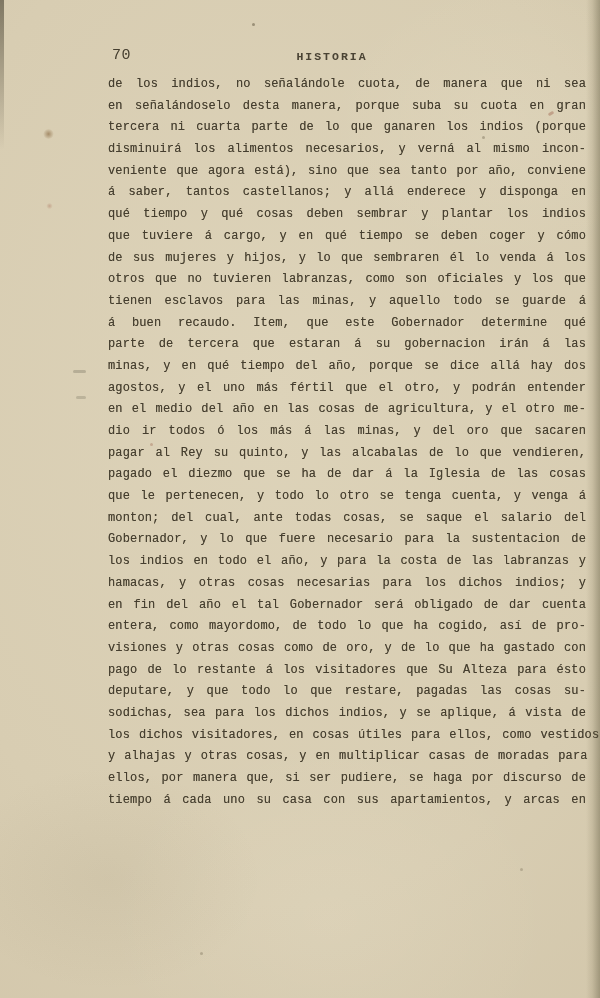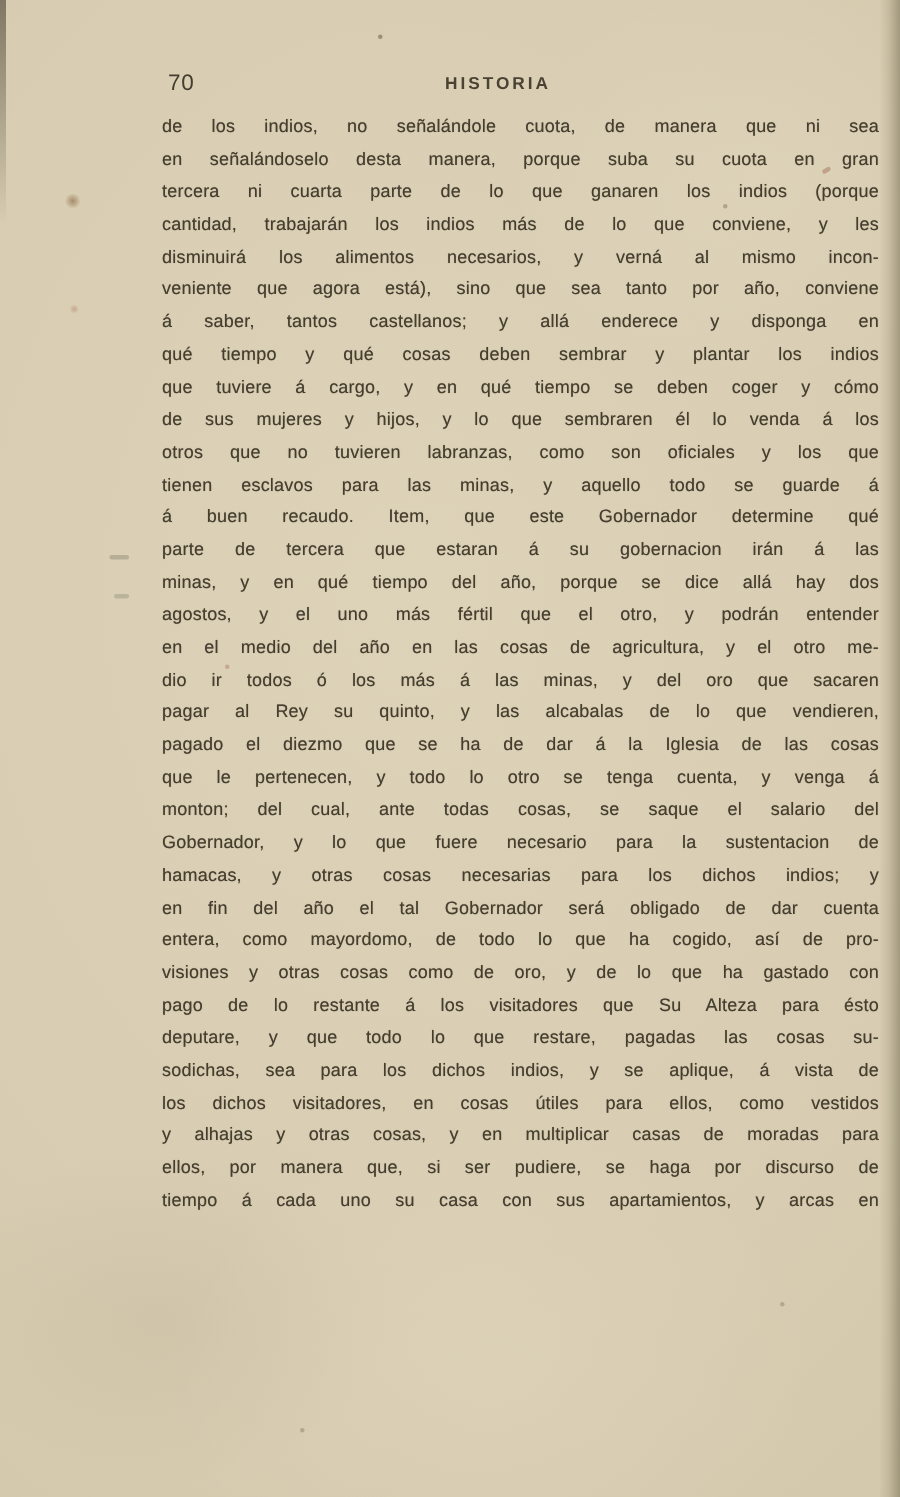--- a/index.html
+++ b/index.html
@@ -5,21 +5,21 @@
   html, body { margin: 0; padding: 0; background: #888; }
   .scan-page {
     position: relative;
     width: 600px;
     height: 998px;
     margin: 0 auto;
     overflow: hidden;
     background:
       radial-gradient(130% 105% at 46% 40%,
         #ddd3b9 0%, #d8cdb2 48%, #d2c6aa 78%, #c9bd9f 100%);
-    font-family: Liberation Sans, sans-serif;
+    font-family: Liberation Mono, monospace;
     color: #453e2f;
   }
   
   .scan-page::before {
     content: "";
     position: absolute; inset: 0;
     background:
       radial-gradient(220px 160px at 18% 88%, rgba(120,108,80,0.08), rgba(120,108,80,0) 70%),
       radial-gradient(260px 200px at 85% 12%, rgba(255,250,230,0.10), rgba(255,250,230,0) 70%),
       radial-gradient(300px 240px at 55% 92%, rgba(255,250,235,0.10), rgba(255,250,235,0) 75%);
@@ -81,40 +81,40 @@
 <div class="scan-page">
 
   <span class="page-number">70</span>
 
   <span class="running-title">HISTORIA</span>
 
   <div class="text-block">
       <div class="text-line">de los indios, no señalándole cuota, de manera que ni sea</div>
       <div class="text-line">en señalándoselo desta manera, porque suba su cuota en gran</div>
       <div class="text-line">tercera ni cuarta parte de lo que ganaren los indios (porque</div>
-      <div class="text-line">cantidad, trabajarán los indios más de lo que conviene, y les</div>
       <div class="text-line">disminuirá los alimentos necesarios, y verná al mismo incon-</div>
       <div class="text-line">veniente que agora está), sino que sea tanto por año, conviene</div>
       <div class="text-line">á saber, tantos castellanos; y allá enderece y disponga en</div>
       <div class="text-line">qué tiempo y qué cosas deben sembrar y plantar los indios</div>
       <div class="text-line">que tuviere á cargo, y en qué tiempo se deben coger y cómo</div>
       <div class="text-line">de sus mujeres y hijos, y lo que sembraren él lo venda á los</div>
       <div class="text-line">otros que no tuvieren labranzas, como son oficiales y los que</div>
       <div class="text-line">tienen esclavos para las minas, y aquello todo se guarde á</div>
       <div class="text-line">á buen recaudo. Item, que este Gobernador determine qué</div>
       <div class="text-line">parte de tercera que estaran á su gobernacion irán á las</div>
       <div class="text-line">minas, y en qué tiempo del año, porque se dice allá hay dos</div>
       <div class="text-line">agostos, y el uno más fértil que el otro, y podrán entender</div>
       <div class="text-line">en el medio del año en las cosas de agricultura, y el otro me-</div>
       <div class="text-line">dio ir todos ó los más á las minas, y del oro que sacaren</div>
       <div class="text-line">pagar al Rey su quinto, y las alcabalas de lo que vendieren,</div>
       <div class="text-line">pagado el diezmo que se ha de dar á la Iglesia de las cosas</div>
       <div class="text-line">que le pertenecen, y todo lo otro se tenga cuenta, y venga á</div>
       <div class="text-line">monton; del cual, ante todas cosas, se saque el salario del</div>
       <div class="text-line">Gobernador, y lo que fuere necesario para la sustentacion de</div>
+      <div class="text-line">los indios en todo el año, y para la costa de las labranzas y</div>
       <div class="text-line">hamacas, y otras cosas necesarias para los dichos indios; y</div>
       <div class="text-line">en fin del año el tal Gobernador será obligado de dar cuenta</div>
       <div class="text-line">entera, como mayordomo, de todo lo que ha cogido, así de pro-</div>
       <div class="text-line">visiones y otras cosas como de oro, y de lo que ha gastado con</div>
       <div class="text-line">pago de lo restante á los visitadores que Su Alteza para ésto</div>
       <div class="text-line">deputare, y que todo lo que restare, pagadas las cosas su-</div>
       <div class="text-line">sodichas, sea para los dichos indios, y se aplique, á vista de</div>
       <div class="text-line">los dichos visitadores, en cosas útiles para ellos, como vestidos</div>
       <div class="text-line">y alhajas y otras cosas, y en multiplicar casas de moradas para</div>
       <div class="text-line">ellos, por manera que, si ser pudiere, se haga por discurso de</div>

